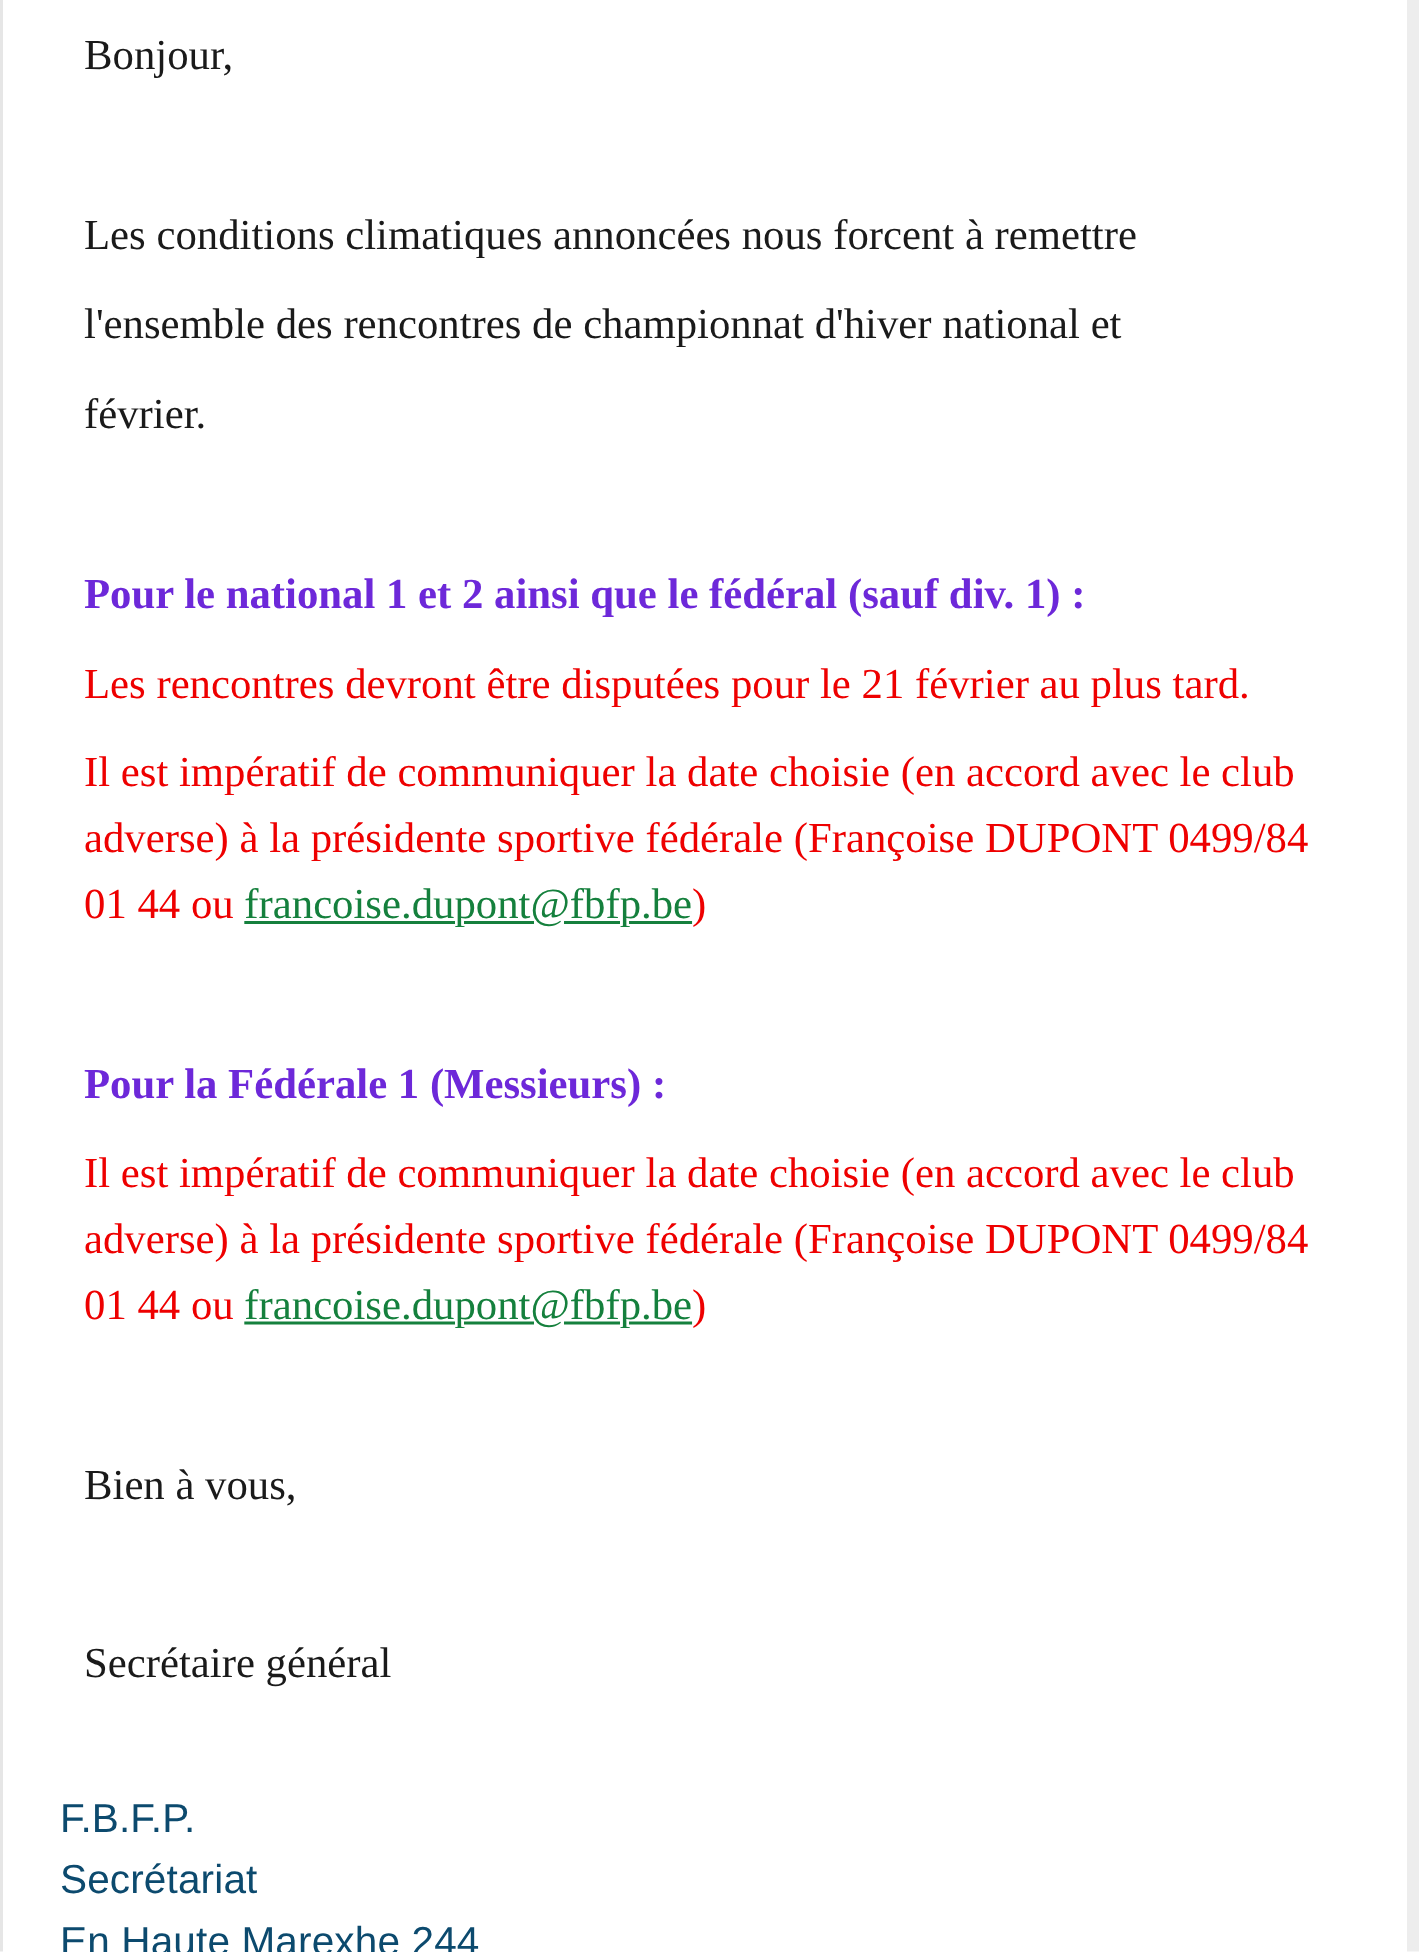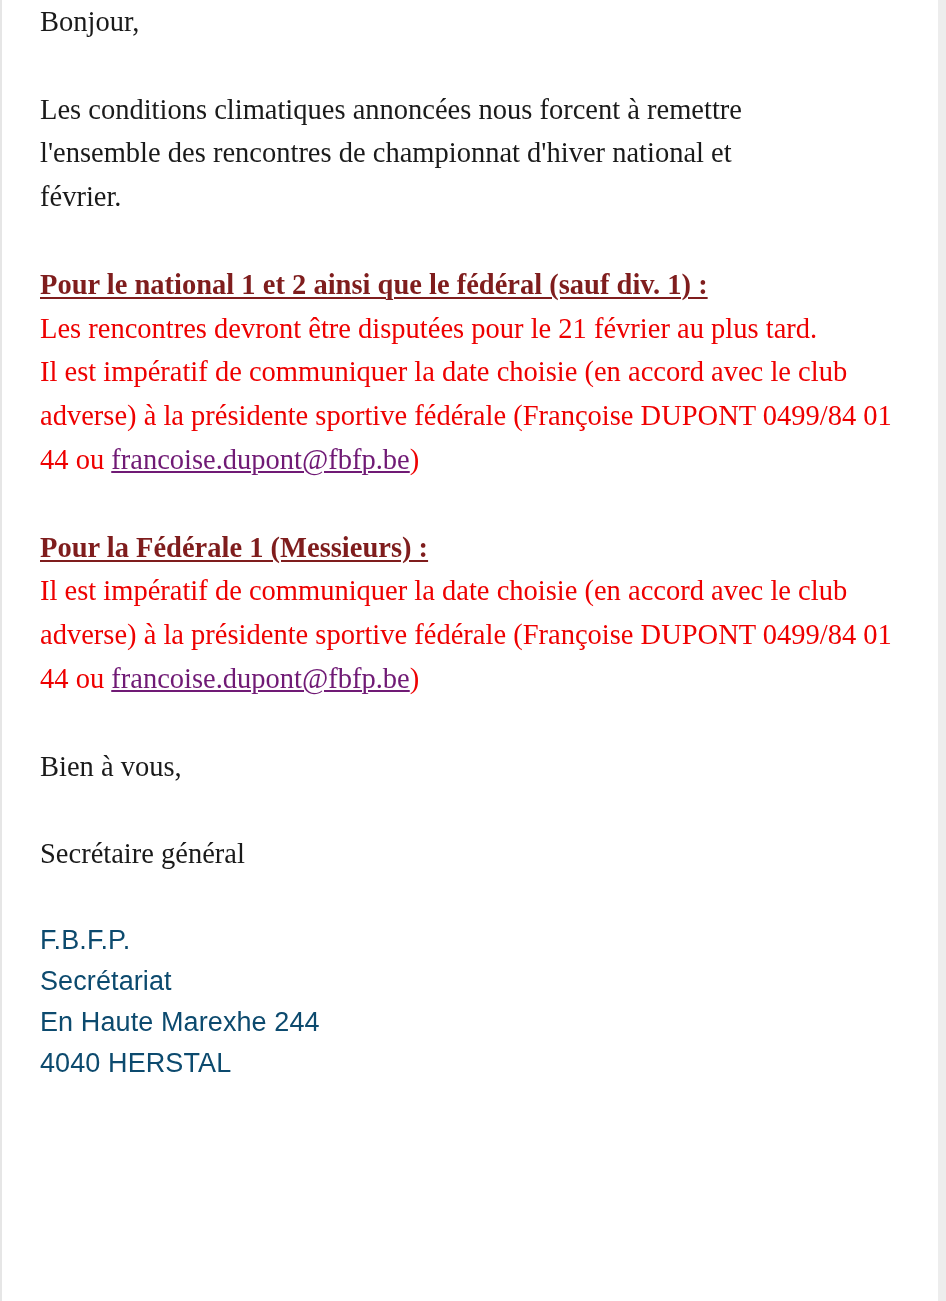--- a/index.html
+++ b/index.html
@@ -32,40 +32,39 @@
   .message-body {
     position: absolute;
     left: 40px;
     top: 0;
     width: 880px;
     font-size: 28.5px;
     line-height: 43.8px;
   }
 
   p.para {
-    margin: 0;
+    margin: 16px;
   }
   p.spacer {
     margin: 0;
     height: 43.8px;
   }
 
   .heading {
     font-weight: bold;
-    color: #7f1d1d;
-    text-decoration: underline;
+    color: #6d28d9;
     text-decoration-thickness: 2px;
     text-underline-offset: 3px;
   }
 
   .red        { color: #ee0000; }
   .red-bold   { color: #ee0000; font-weight: normal; }
 
   a.mail-link {
-    color: #701a75;
+    color: #15803d;
     text-decoration: underline;
     text-decoration-thickness: 2px;
     text-underline-offset: 2px;
   }
 
   
   .address-block {
     font-family: "Liberation Sans", "DejaVu Sans", sans-serif;
     font-size: 27px;
     line-height: 41px;

